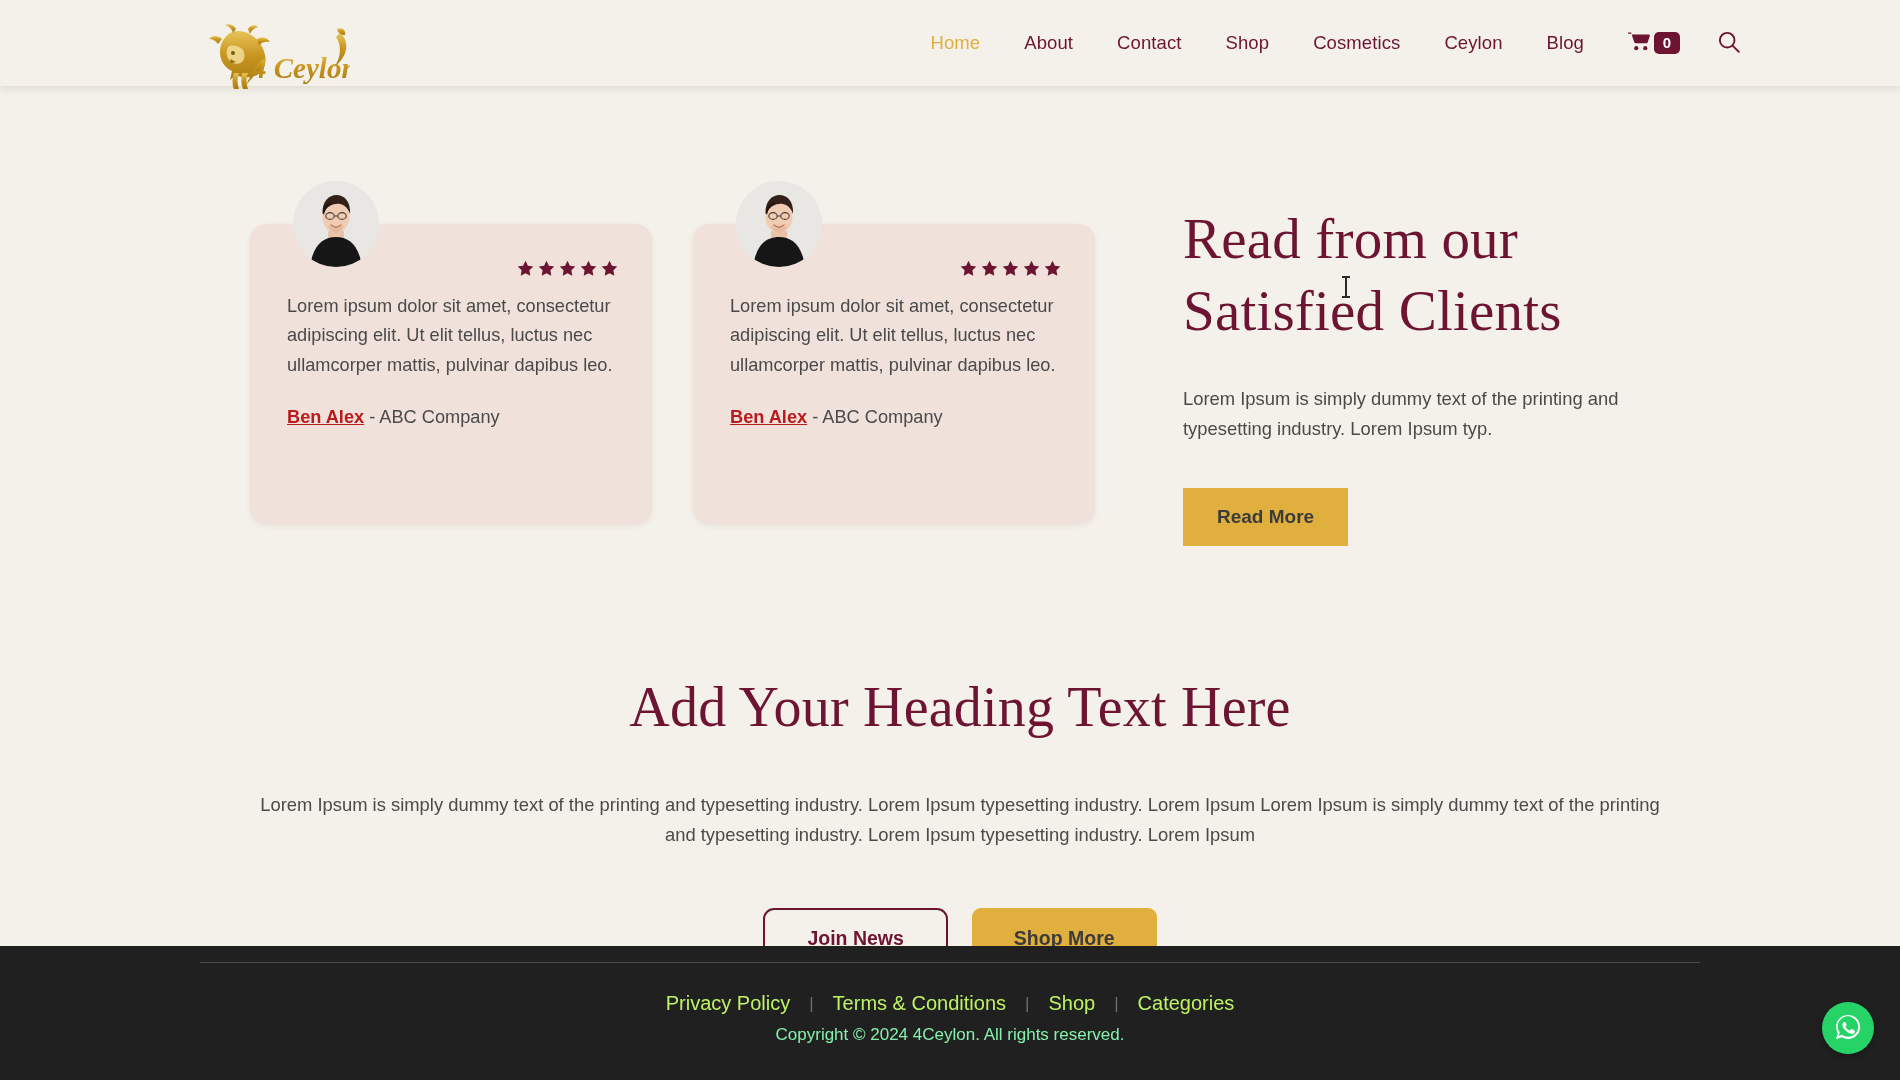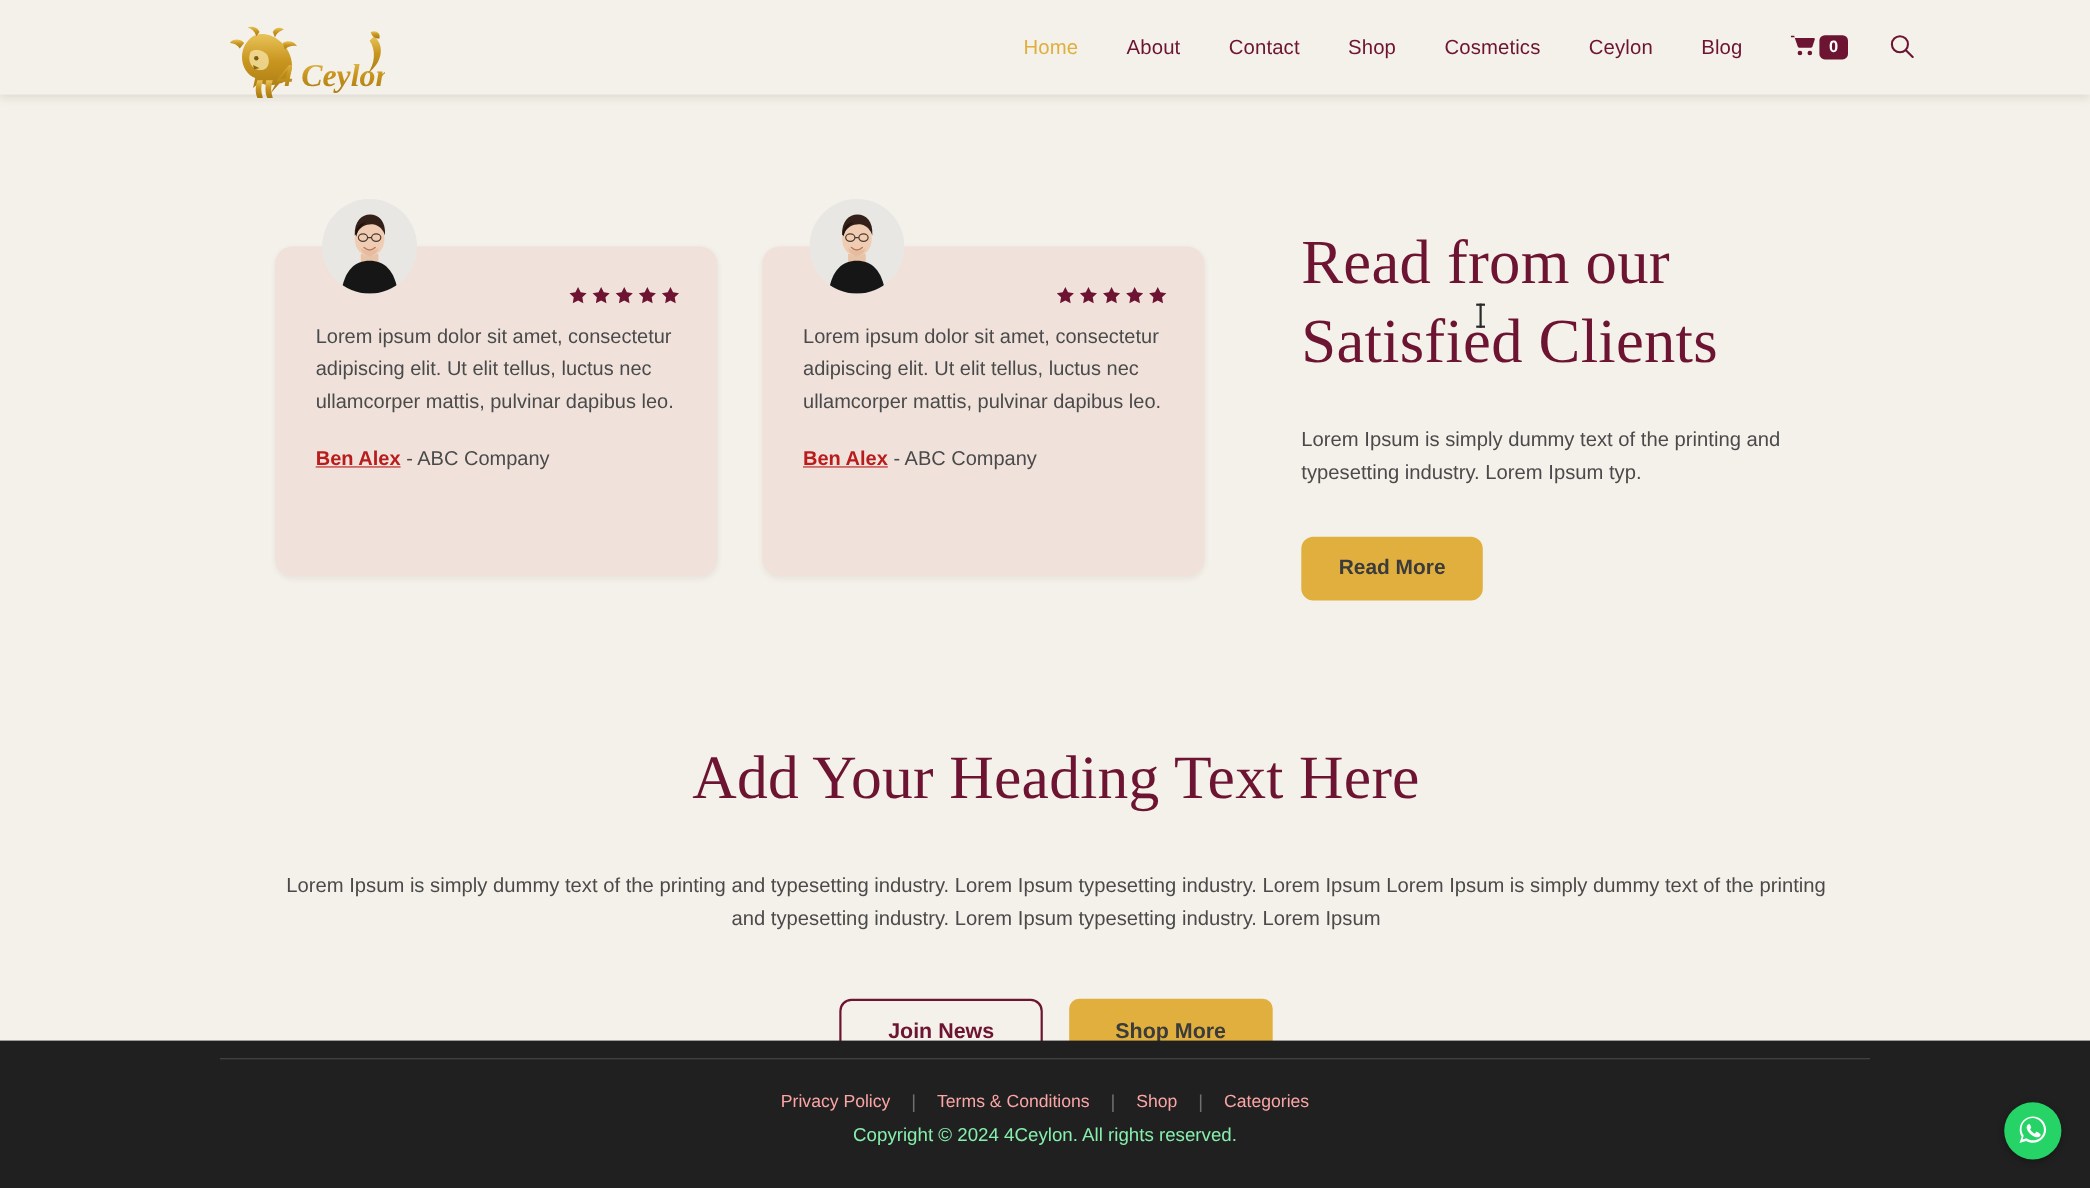--- a/index.html
+++ b/index.html
@@ -175,21 +175,21 @@
     font-family: "Liberation Sans", sans-serif;
     font-weight: 700;
     text-decoration: none;
     text-align: center;
   }
 
   .btn-gold {
     background: #e0af3e;
     color: #3b3b3b;
     font-size: 19px;
-    border-radius: 11px;
+    border-radius: 0;
     padding: 18px 34px;
   }
 
   .read-btn-wrap { margin-top: 45px; }
 
   
   .mid-section {
     text-align: center;
     padding-top: 128px;
     padding-left: 20px;
@@ -256,22 +256,22 @@
   }
 
   .footer-links {
     display: flex;
     justify-content: center;
     align-items: center;
     gap: 0;
     margin-top: 29px;
   }
   .footer-link {
-    color: #fca5a5;
-    font-size: 16px;
+    color: #bef264;
+    font-size: 20px;
     text-decoration: none;
     padding: 0 19px;
   }
   .footer-sep {
     color: #6f6f6f;
     font-size: 17px;
     user-select: none;
   }
 
   .footer-copy {

